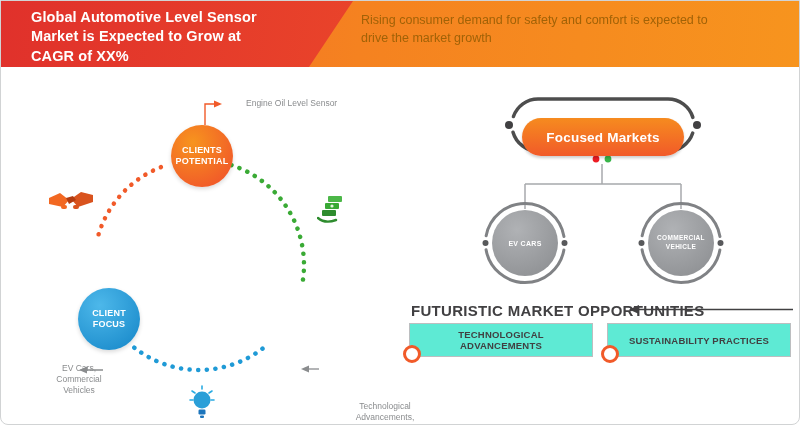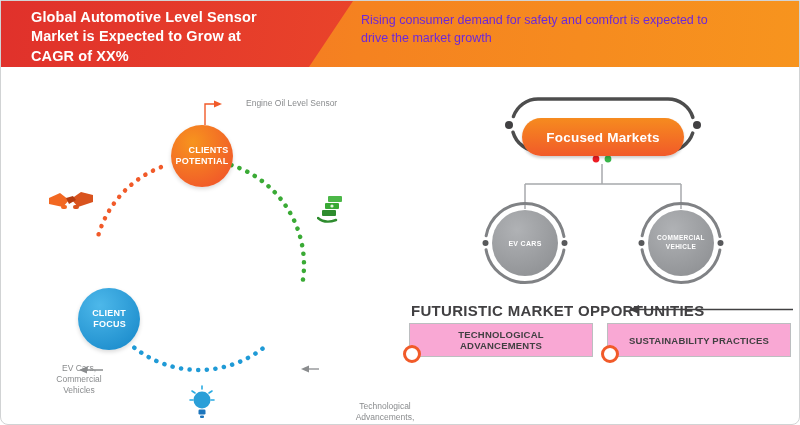--- a/index.html
+++ b/index.html
@@ -5,41 +5,41 @@
   html,body{margin:0;padding:0;background:#ffffff;}
   #stage{position:relative;width:800px;height:425px;font-family:"Liberation Sans",sans-serif;background:#fff;border:1px solid #d1d3d4;border-radius:0 0 8px 8px;box-sizing:border-box;overflow:hidden;}
   .pre{white-space:pre-line;}
 
   
   #header{position:absolute;left:0;top:0;width:100%;height:66px;}
   #header-bg-right{position:absolute;inset:0;background:linear-gradient(95deg,#f2672a 0%,#f58220 45%,#f7941e 100%);}
   #header-bg-left{position:absolute;inset:0;background:linear-gradient(100deg,#e0312b 0%,#ee4e2a 70%,#f1592a 100%);
       clip-path:polygon(0 0,352px 0,308px 100%,0 100%);}
   .header-title{position:absolute;left:30px;top:7px;color:#fff;font-size:14.5px;font-weight:bold;line-height:1.33;letter-spacing:.1px;}
-  .header-subtitle{position:absolute;left:360px;top:11px;color:#6d28d9;font-size:12.5px;line-height:1.42;}
+  .header-subtitle{position:absolute;left:360px;top:11px;color:#a16207;font-size:12.5px;line-height:1.42;}
 
   
   .cycle-circle{position:absolute;width:62px;height:62px;border-radius:50%;display:flex;align-items:center;justify-content:center;
-      text-align:right;color:#fff;font-weight:bold;font-size:9px;line-height:1.2;letter-spacing:.2px;
+      text-align:center;color:#fff;font-weight:bold;font-size:9px;line-height:1.2;letter-spacing:.2px;
       box-shadow:0 2px 4px rgba(0,0,0,.15);}
   .circle-orange{background:radial-gradient(circle at 35% 28%,#f7941e,#f15a29 80%);}
   .circle-blue{background:radial-gradient(circle at 35% 28%,#4db8ea,#1f8fce 80%);}
   .circle-green{background:radial-gradient(circle at 35% 28%,#a6d35c,#72b53f 80%);}
   .callout{position:absolute;color:#8a8c8e;font-size:8.5px;line-height:1.3;padding-left:20px;}
 
   
   #focused-pill{position:absolute;left:521px;top:105px;width:162px;height:38px;border-radius:19px;
       background:linear-gradient(180deg,#f68b1f,#f15a29);display:flex;align-items:center;justify-content:center;
       color:#fff;font-weight:bold;font-size:13.5px;letter-spacing:.2px;box-shadow:0 2px 3px rgba(0,0,0,.2);margin-top:12px;}
   .seg-circle{position:absolute;width:66px;height:66px;border-radius:50%;
       background:radial-gradient(circle at 38% 30%,#b0b2b5,#8f9194 85%);
       display:flex;align-items:center;justify-content:center;text-align:center;
       color:#fff;font-weight:bold;letter-spacing:.3px;}
   #opportunities-heading{position:absolute;left:410px;top:301px;color:#414042;font-size:15px;font-weight:bold;letter-spacing:.3px;}
-  .opp-box{position:absolute;top:322px;width:184px;height:34px;border:1px solid #bcbec0;background:#f9a8d4;
+  .opp-box{position:absolute;top:322px;width:184px;height:34px;border:1px solid #bcbec0;background:#5eead4;
       display:flex;align-items:center;justify-content:center;text-align:center;
       color:#414042;font-size:9.5px;font-weight:bold;letter-spacing:.2px;padding:0 8px;box-sizing:border-box;}
   .opp-ring{position:absolute;left:-7px;bottom:-7px;width:12px;height:12px;border:3px solid #f15a29;border-radius:50%;background:#fff;}
 
   svg{position:absolute;left:0;top:0;pointer-events:none;}
 </style>
 </head>
 <body>
 
 <div id="stage">

